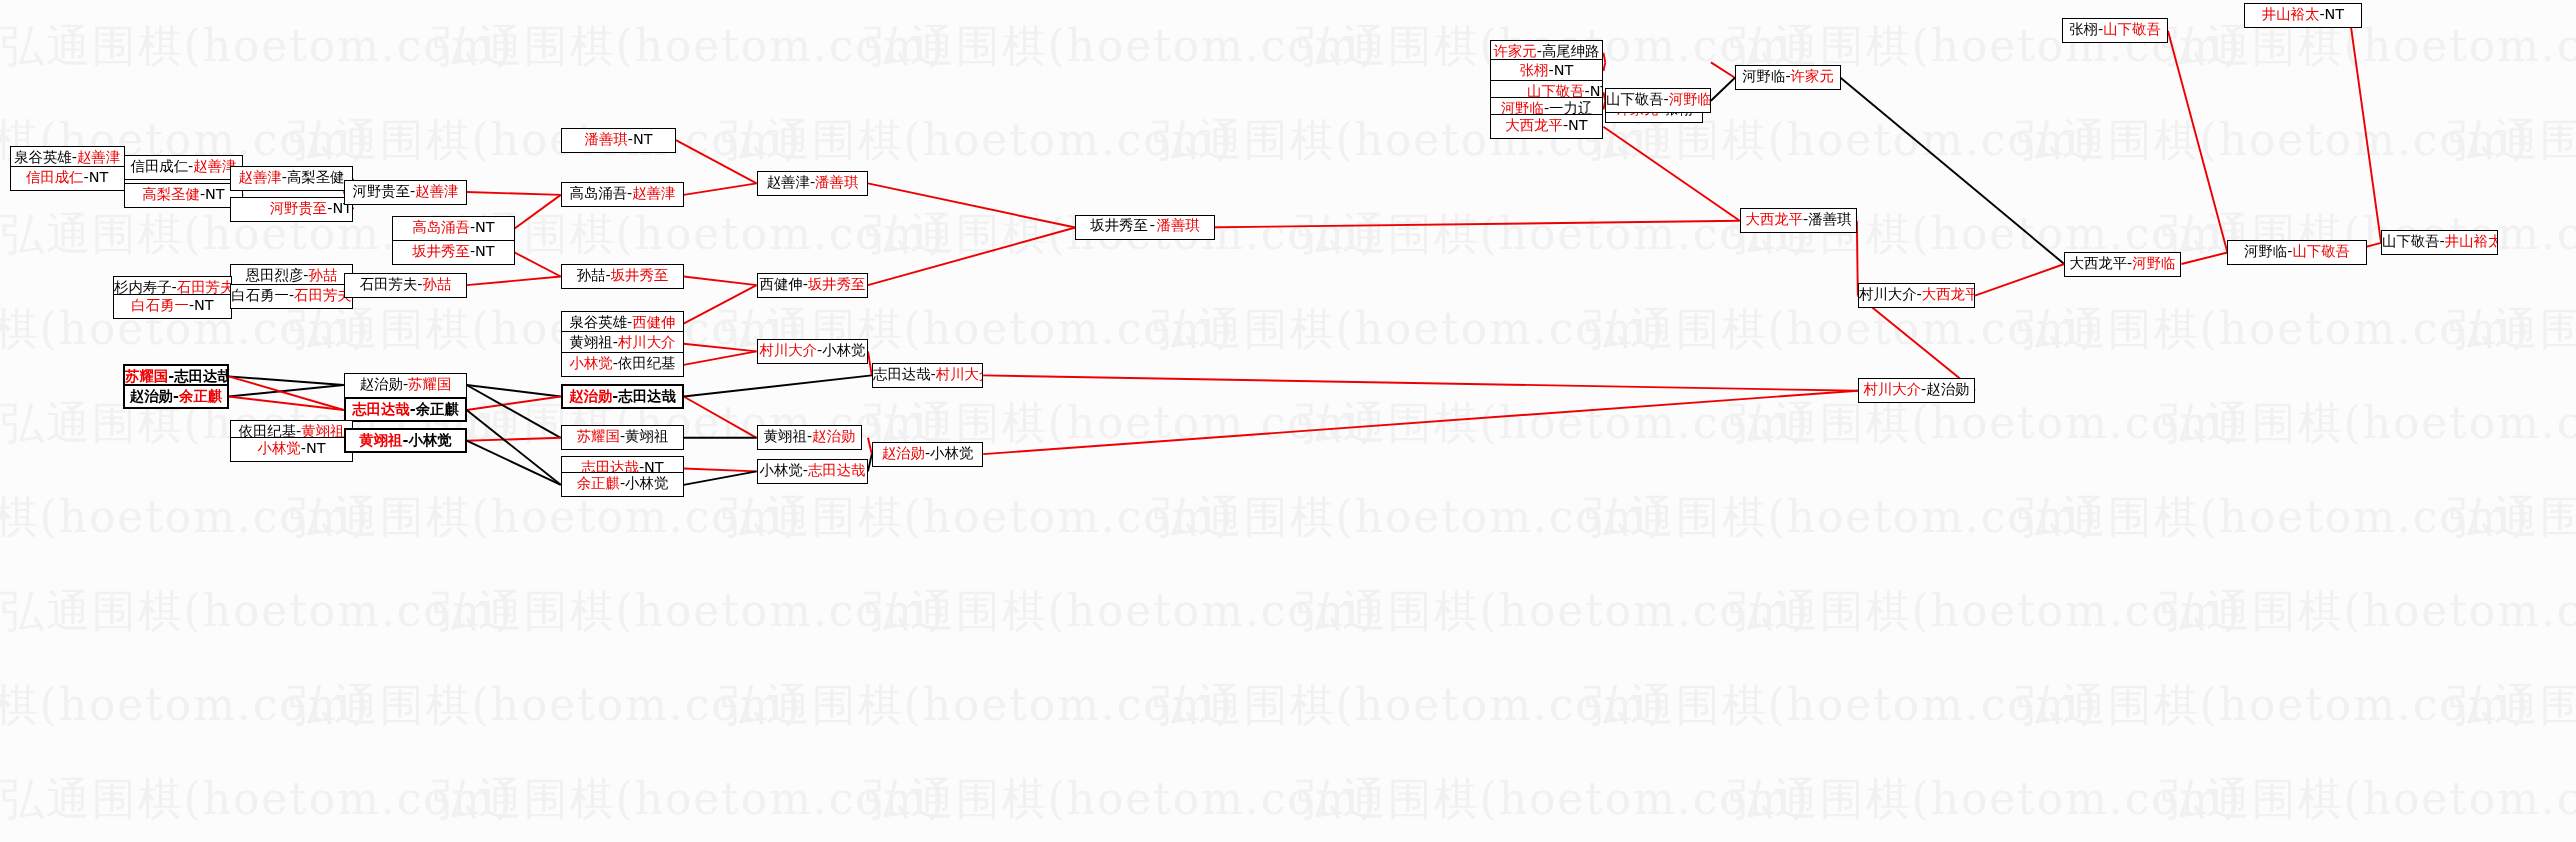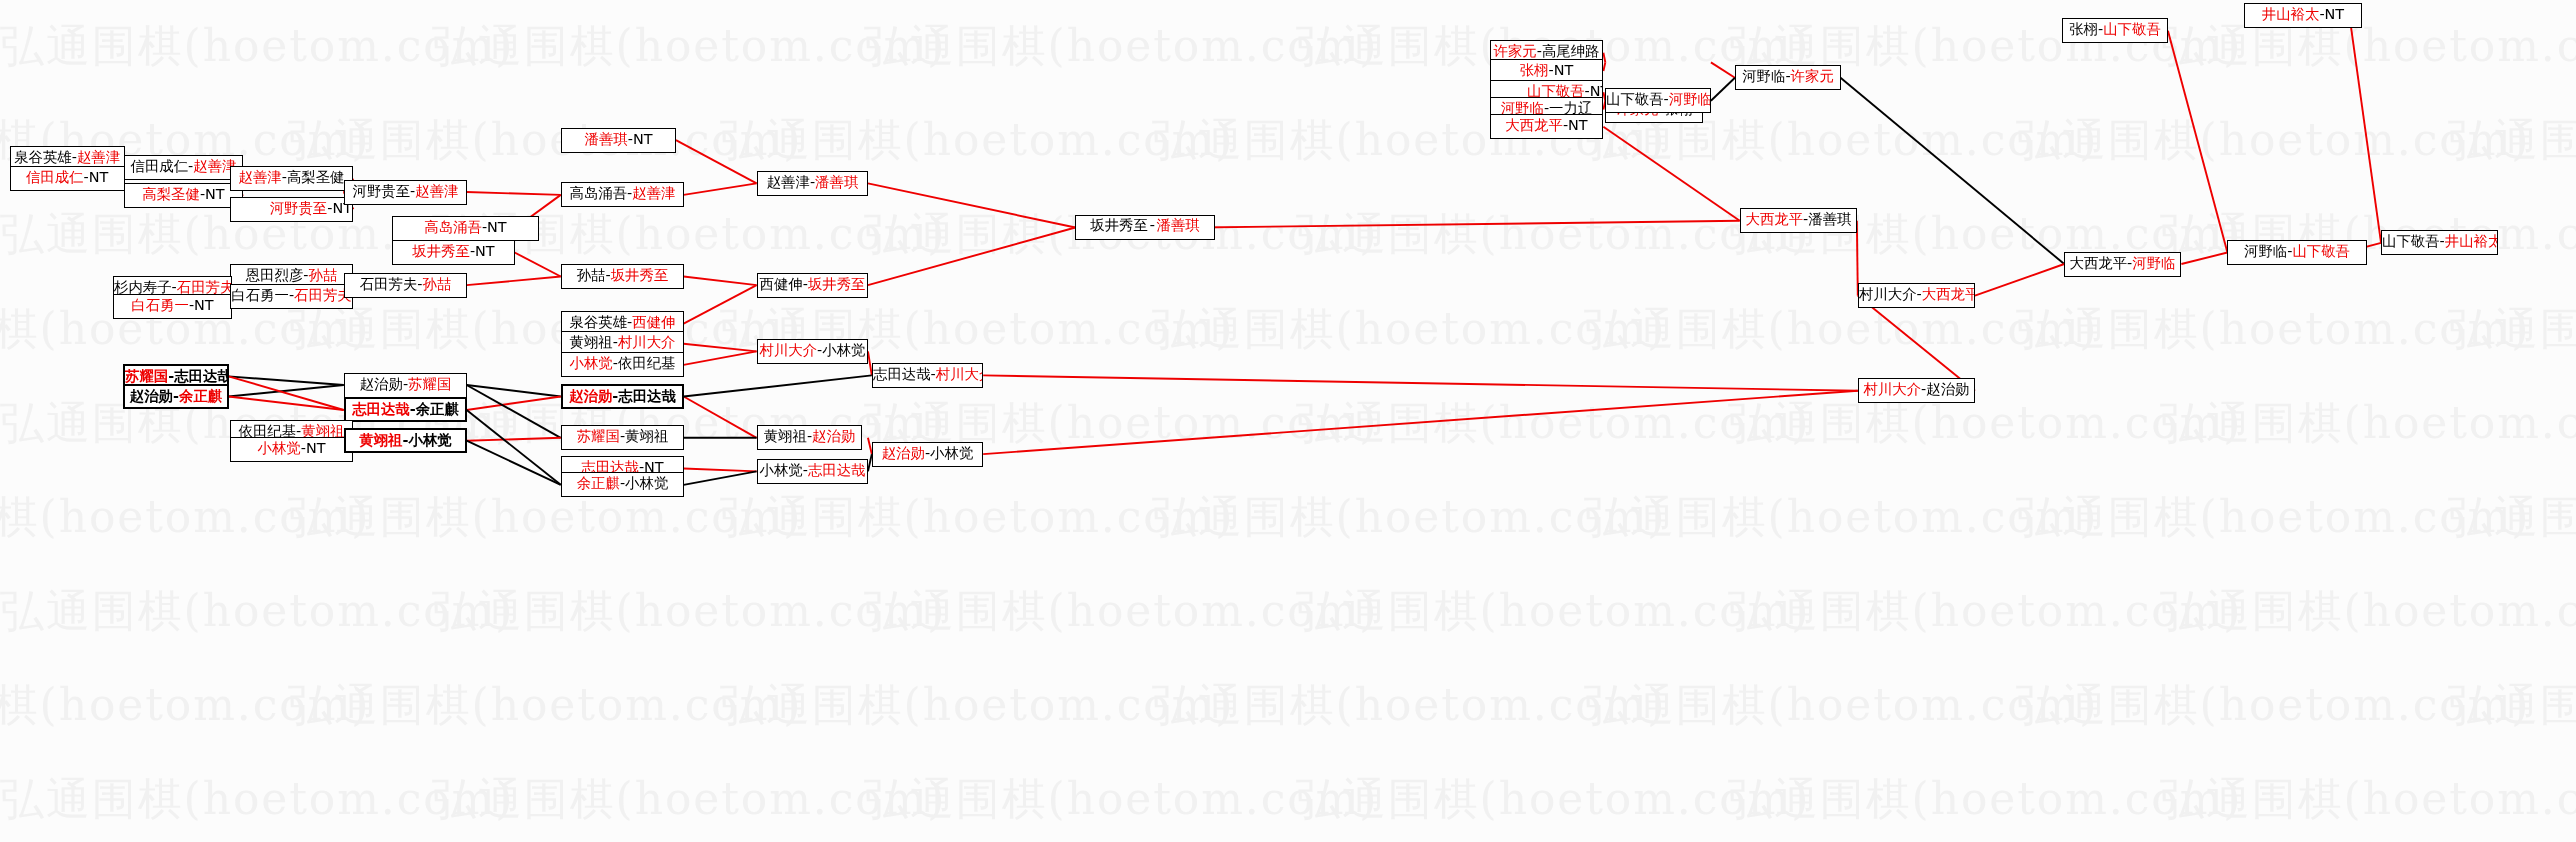--- a/index.html
+++ b/index.html
@@ -175,21 +175,21 @@
       <line x1="2447" y1="16" x2="2480" y2="253" stroke="#ee0000" stroke-width="2"></line>
     </svg>
   <div id="match-layer">
       <div class="match" id="m1" style="left: 9.6px; top: 146px; width: 115px;"><span class="l">泉谷英雄</span><span class="sep">-</span><span class="w">赵善津</span></div>
       <div class="match" id="m2" style="left: 9.6px; top: 166px; width: 115px;"><span class="w">信田成仁</span><span class="sep">-</span><span class="l">NT</span></div>
       <div class="match" id="m3" style="left: 124px; top: 155px; width: 119px;"><span class="l">信田成仁</span><span class="sep">-</span><span class="w">赵善津</span></div>
       <div class="match" id="m4" style="left: 124px; top: 183px; width: 119px;"><span class="w">高梨圣健</span><span class="sep">-</span><span class="l">NT</span></div>
       <div class="match" id="m5" style="left: 230px; top: 166px; width: 123px;"><span class="w">赵善津</span><span class="sep">-</span><span class="l">高梨圣健</span></div>
       <div class="match" id="m6" style="left: 230px; top: 197px; width: 123px; text-align: right;"><span class="w">河野贵至</span><span class="sep">-</span><span class="l">NT</span></div>
       <div class="match" id="m7" style="left: 344px; top: 180px; width: 123px;"><span class="l">河野贵至</span><span class="sep">-</span><span class="w">赵善津</span></div>
-      <div class="match" id="m8" style="left: 392px; top: 216px; width: 147px;"><span class="w">高岛涌吾</span><span class="sep">-</span><span class="l">NT</span></div>
+      <div class="match" id="m8" style="left: 392px; top: 216px; width: 123px;"><span class="w">高岛涌吾</span><span class="sep">-</span><span class="l">NT</span></div>
       <div class="match" id="m9" style="left: 392px; top: 240px; width: 123px;"><span class="w">坂井秀至</span><span class="sep">-</span><span class="l">NT</span></div>
       <div class="match" id="m10" style="left: 561px; top: 128px; width: 115px;"><span class="w">潘善琪</span><span class="sep">-</span><span class="l">NT</span></div>
       <div class="match" id="m11" style="left: 561px; top: 182px; width: 123px;"><span class="l">高岛涌吾</span><span class="sep">-</span><span class="w">赵善津</span></div>
       <div class="match" id="m12" style="left: 757px; top: 171px; width: 111px;"><span class="l">赵善津</span><span class="sep">-</span><span class="w">潘善琪</span></div>
       <div class="match" id="m13" style="left: 230px; top: 264px; width: 123px;"><span class="l">恩田烈彦</span><span class="sep">-</span><span class="w">孙喆</span></div>
       <div class="match" id="m14" style="left: 113px; top: 276px; width: 119px;"><span class="l">杉内寿子</span><span class="sep">-</span><span class="w">石田芳夫</span></div>
       <div class="match" id="m15" style="left: 113px; top: 294px; width: 119px;"><span class="w">白石勇一</span><span class="sep">-</span><span class="l">NT</span></div>
       <div class="match" id="m16" style="left: 230px; top: 284px; width: 123px;"><span class="l">白石勇一</span><span class="sep">-</span><span class="w">石田芳夫</span></div>
       <div class="match" id="m17" style="left: 344px; top: 273px; width: 123px;"><span class="l">石田芳夫</span><span class="sep">-</span><span class="w">孙喆</span></div>
       <div class="match" id="m18" style="left: 561px; top: 264px; width: 123px;"><span class="l">孙喆</span><span class="sep">-</span><span class="w">坂井秀至</span></div>

